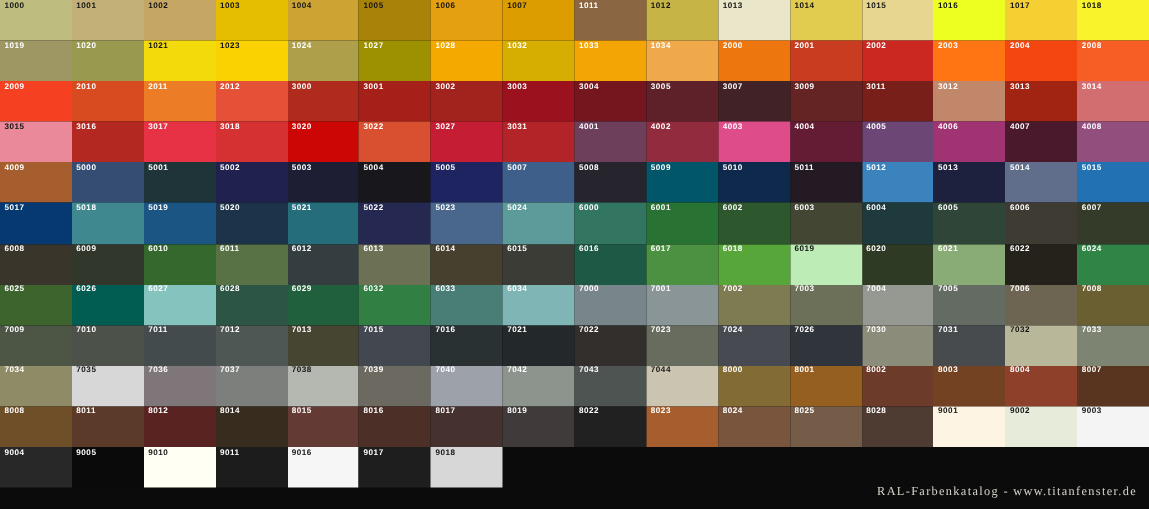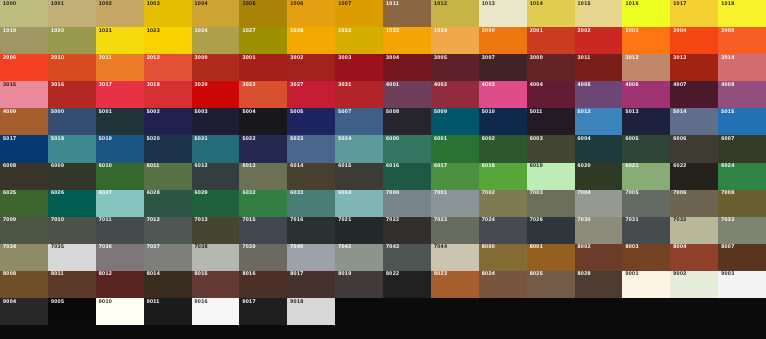--- a/index.html
+++ b/index.html
@@ -603,13 +603,14 @@
       <div class="swatch dark-label" style="background: rgb(246, 246, 246);">
         <span class="code">9016</span>
       </div>
       <div class="swatch light-label" style="background: rgb(30, 30, 30);">
         <span class="code">9017</span>
       </div>
       <div class="swatch dark-label" style="background: rgb(215, 215, 215);">
         <span class="code">9018</span>
       </div>
     </div>
+  <div class="footer">RAL-Farbenkatalog - www.titanfenster.de</div>
 </div>
 
 </body></html>

